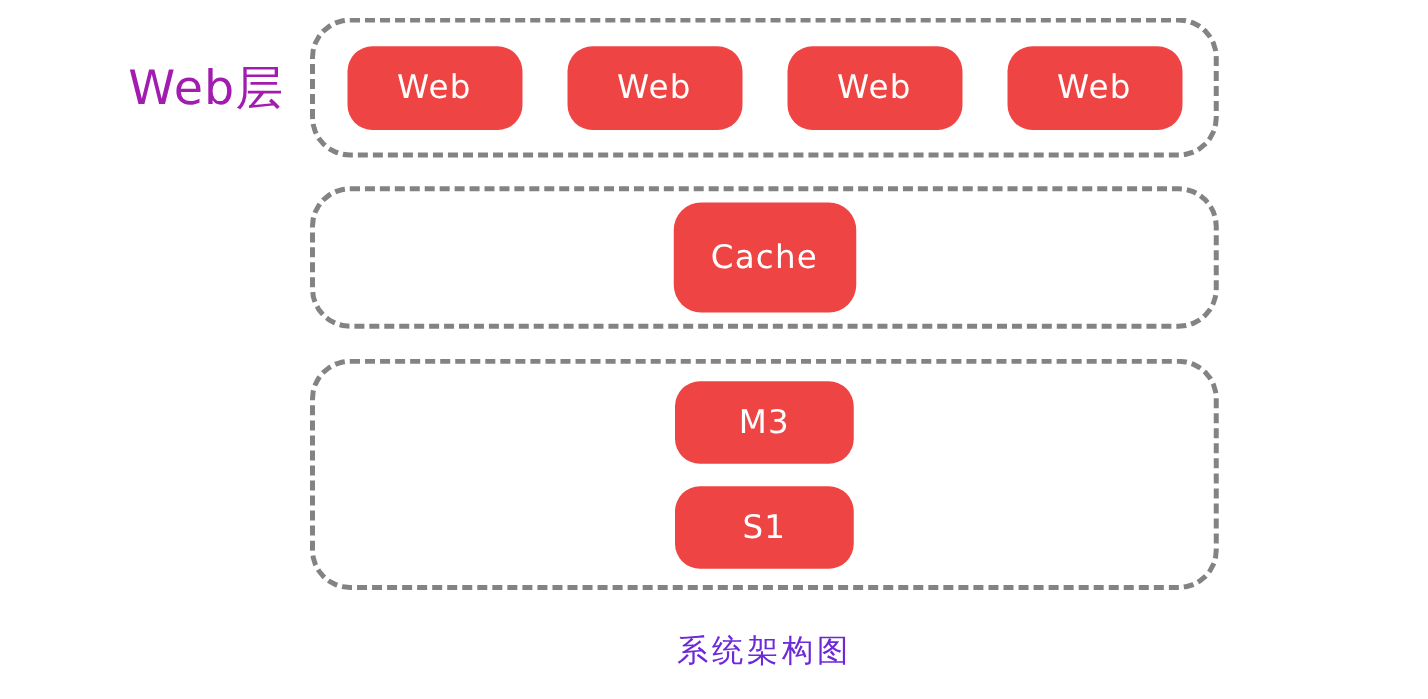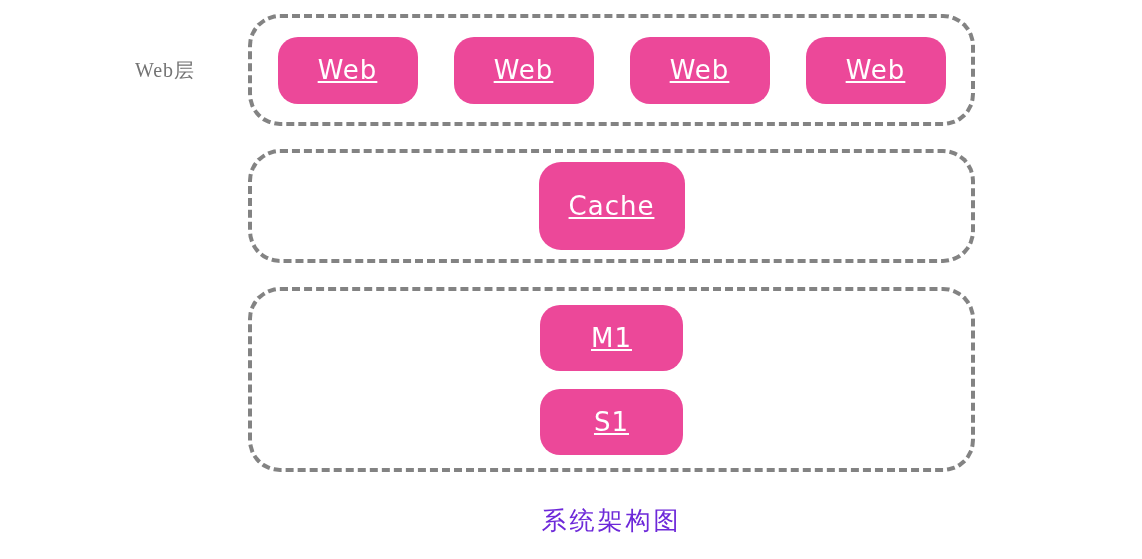--- a/index.html
+++ b/index.html
@@ -34,45 +34,43 @@
   #layer-web    { top: 14px;  height: 112px; gap: 36px; }
   #layer-cache  { top: 149px; height: 114px; }
   #layer-db     { top: 287px; height: 185px; flex-direction: column; gap: 18px; }
   .db-row {
     display: flex;
     gap: 36px;
     justify-content: center;
   }
   
   .node {
-    background: #ec4899;
+    background: #ef4444;
     color: #ffffff;
     border-radius: 20px;
     display: flex;
     align-items: center;
     justify-content: center;
     font-size: 26px;
     letter-spacing: 1px;
-    text-decoration: underline;
   }
   .node-web   { width: 140px; height: 67px; }
   .node-cache { width: 146px; height: 88px; border-radius: 22px; }
   .node-db    { width: 143px; height: 66px; }
   
   .layer-label {
     position: absolute;
     left: 75px;
     width: 180px;
     display: flex;
     align-items: center;
     justify-content: center;
-    color: #737373;
-    font-size: 20px;
+    color: #a21caf;
+    font-size: 38px;
     letter-spacing: 1px;
-    font-family: Liberation Serif, serif;
   }
   #label-web   { top: 14px;  height: 112px; }
   #label-cache { top: 149px; height: 114px; }
   #label-db    { top: 287px; height: 185px; }
   
   .diagram-title {
     position: absolute;
     top: 504px;
     left: 248px;
     width: 727px;
@@ -94,21 +92,21 @@
     <div class="node node-web">Web</div>
     <div class="node node-web">Web</div>
   </div>
 
   <div class="layer-container" id="layer-cache">
     <div class="node node-cache">Cache</div>
   </div>
 
   <div class="layer-container" id="layer-db">
     <div class="db-row">
-      <div class="node node-db">M1</div>
+      <div class="node node-db">M3</div>
     </div>
     <div class="db-row">
       <div class="node node-db">S1</div>
     </div>
   </div>
 
   <div class="diagram-title">系统架构图</div>
 
 </div>
 

